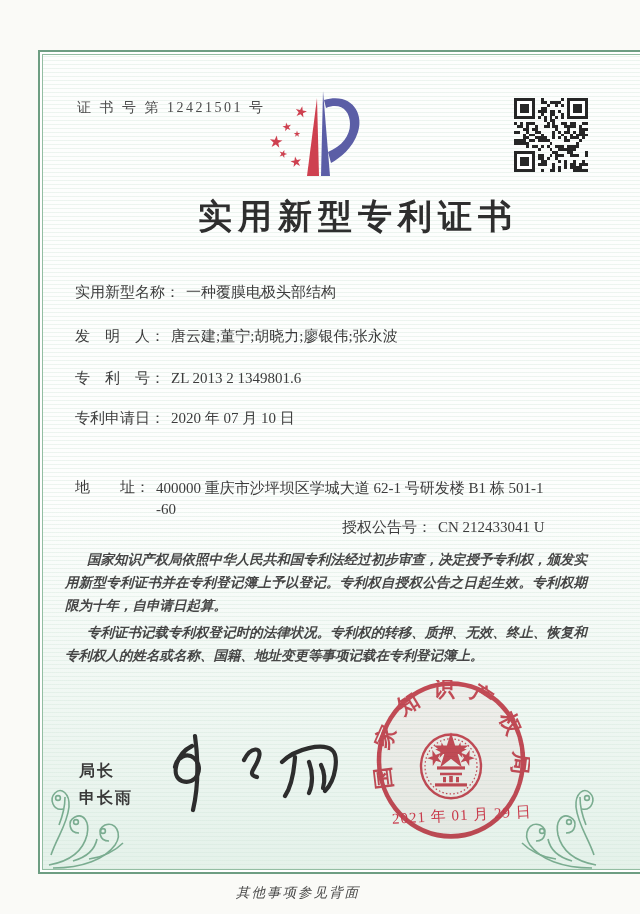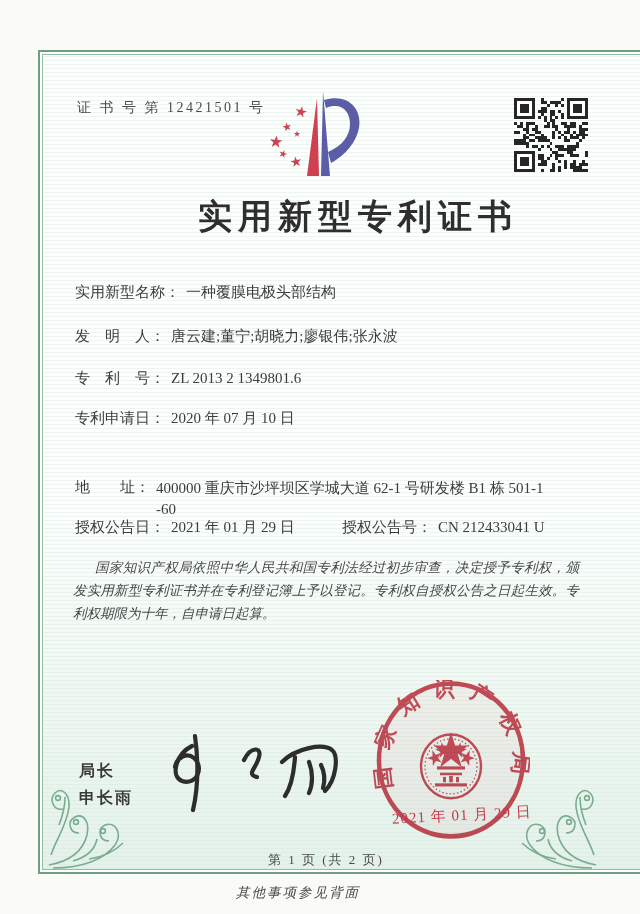--- a/index.html
+++ b/index.html
@@ -30,21 +30,21 @@
   .row{left:35px;font-size:15px;white-space:nowrap;}
   .flabel{display:inline-block;}
   .fvalue{display:inline-block;margin-left:6px;}
   .addr-val{display:inline-block;vertical-align:top;margin-left:6px;line-height:21px;}
   .row2col .col2{position:absolute;left:267px;top:0;white-space:nowrap;}
   .paras{
     left:21px;top:492px;width:530px;
     font-size:13.5px;font-style:italic;line-height:23px;color:#464646;
     text-align:justify;
   }
-  .paras p{margin:12px;text-indent:22px;}
+  .paras p{margin:4px;text-indent:22px;font-weight:bold;}
   .signer{left:39px;top:705px;font-size:16px;letter-spacing:2px;color:#3a3a3a;line-height:27px;font-weight:bold;}
   .signature{left:118px;top:678px;width:190px;height:86px;}
   .seal{left:332px;top:628px;width:158px;height:168px;mix-blend-mode:multiply;opacity:.92;}
   .seal-date{
     left:352px;top:754px;font-size:15px;color:#c8394a;letter-spacing:1px;
     transform:rotate(-3deg);white-space:nowrap;
   }
   .page-no{left:0;right:0;top:799px;text-align:center;font-size:13px;color:#4a4a4a;letter-spacing:2px;transform:translateX(-22px);}
   .back-note{position:absolute;left:0;right:0;top:884px;text-align:center;font-size:13.5px;font-style:italic;color:#474747;letter-spacing:2px;transform:translateX(-22px);}
   .orn{width:112px;height:106px;}
@@ -300,30 +300,28 @@
   <div class="abs row" style="top:357px">
     <span class="flabel">专利申请日</span><span>：</span><span class="fvalue">2020 年 07 月 10 日</span>
   </div>
 
 
   <div class="abs row" style="top:426px;white-space:normal;">
     <span class="flabel" style="vertical-align:top">地　　址</span><span style="vertical-align:top">：</span><span class="addr-val"><span>400000 重庆市沙坪坝区学城大道 62-1 号研发楼 B1 栋 501-1</span><br><span>-60</span></span>
   </div>
 
   <div class="abs row row2col" style="top:466px">
-    <span>
-      <span class="flabel">授权公告日</span><span>：</span><span class="fvalue">2021 年 01 月 29 日</span>
-    </span>
     <span class="col2">
       <span class="flabel">授权公告号</span><span>：</span><span class="fvalue">CN 212433041 U</span>
     </span>
   </div>
 
   <div class="abs paras">
     <p>国家知识产权局依照中华人民共和国专利法经过初步审查，决定授予专利权，颁发实用新型专利证书并在专利登记簿上予以登记。专利权自授权公告之日起生效。专利权期限为十年，自申请日起算。</p>
+    <p>专利证书记载专利权登记时的法律状况。专利权的转移、质押、无效、终止、恢复和专利权人的姓名或名称、国籍、地址变更等事项记载在专利登记簿上。</p>
   </div>
 
   <div class="abs signer">
     <div>局长</div>
     <div>申长雨</div>
   </div>
 
   <svg class="abs signature" viewBox="0 0 190 86" aria-hidden="true">
     <g fill="none" stroke="#2d2d2d" stroke-width="4.2" stroke-linecap="round" stroke-linejoin="round">
       <path d="M34,16 C18,24 12,46 24,51 C38,56 47,38 36,28 C29,22 19,27 17,37"></path>
@@ -385,16 +383,15 @@
       <path d="M8,90 C14,72 24,60 26,42 C27,28 18,22 12,28 C6,34 10,46 20,44"></path>
       <path d="M30,96 C44,92 52,84 54,74"></path>
       <path d="M46,94 C60,92 72,86 80,78"></path>
       <path d="M16,60 C20,50 22,40 22,32"></path>
       <circle cx="33" cy="57" r="2.4"></circle>
       <circle cx="60" cy="66" r="2.4"></circle>
       <circle cx="15" cy="33" r="2.4"></circle>
     </g>
   </svg>
 
-  <div class="abs page-no">第 1 页 (共 2 页)</div>
 </div>
 
 <div class="back-note">其他事项参见背面</div>
 
 </body></html>

